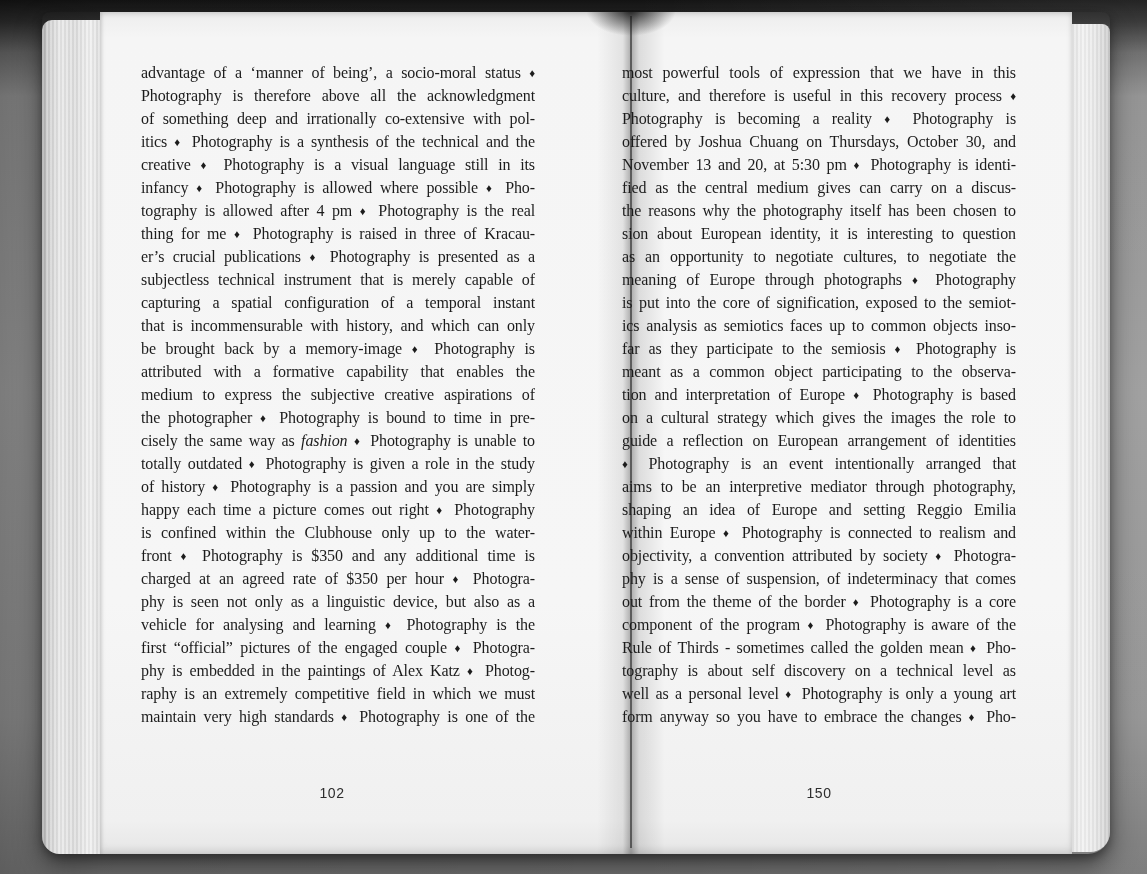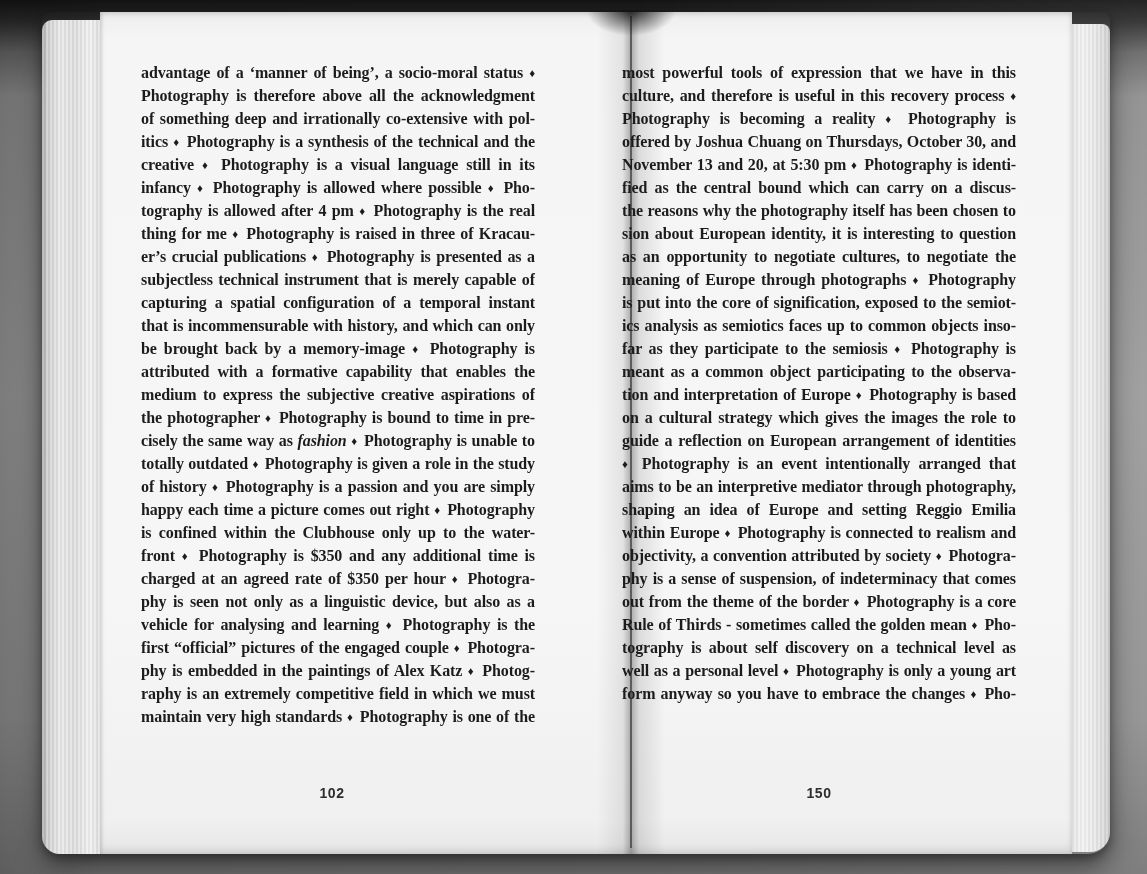--- a/index.html
+++ b/index.html
@@ -6,21 +6,20 @@
   body {
     width: 1147px; height: 874px;
     font-family: "Liberation Serif", serif;
     overflow: hidden;
   }
   .scene {
     position: relative; width: 1147px; height: 874px; overflow: hidden;
     background:
       linear-gradient(90deg, rgba(0,0,0,0.20) 0%, rgba(0,0,0,0.04) 9%, rgba(0,0,0,0) 55%, rgba(255,255,255,0.07) 96%),
       linear-gradient(180deg, #141414 0%, #2c2c2c 2.5%, #666666 6%, #8d8d8d 11%, #9a9a9a 45%, #8f8f8f 82%, #747474 100%);
-    font-weight: bold;
   }
   .book {
     position: absolute; left: 42px; top: 12px; width: 1068px; height: 842px;
     border-radius: 8px 8px 22px 18px;
     box-shadow: 0 14px 28px rgba(0,0,0,0.45), 0 4px 10px rgba(0,0,0,0.35);
   }
   
   .edge-left {
     position: absolute; left: 0; top: 8px; bottom: 0; width: 60px;
     border-radius: 10px 0 0 18px;
@@ -118,39 +117,40 @@
         <div class="tline">phy is embedded in the paintings of Alex Katz <span class="dia">♦</span> Photog-</div>
         <div class="tline">raphy is an extremely competitive field in which we must</div>
         <div class="tline">maintain very high standards <span class="dia">♦</span> Photography is one of the</div>
       </div>
     <div class="text-block right" id="right-lines">
         <div class="tline">most powerful tools of expression that we have in this</div>
         <div class="tline">culture, and therefore is useful in this recovery process <span class="dia">♦</span></div>
         <div class="tline">Photography is becoming a reality <span class="dia">♦</span> Photography is</div>
         <div class="tline">offered by Joshua Chuang on Thursdays, October 30, and</div>
         <div class="tline">November 13 and 20, at 5:30 pm <span class="dia">♦</span> Photography is identi-</div>
-        <div class="tline">fied as the central bound which can carry on a discus-</div>
+        <div class="tline">fied as the central medium gives can carry on a discus-</div>
         <div class="tline">the reasons why the photography itself has been chosen to</div>
         <div class="tline">sion about European identity, it is interesting to question</div>
         <div class="tline">as an opportunity to negotiate cultures, to negotiate the</div>
         <div class="tline">meaning of Europe through photographs <span class="dia">♦</span> Photography</div>
         <div class="tline">is put into the core of signification, exposed to the semiot-</div>
         <div class="tline">ics analysis as semiotics faces up to common objects inso-</div>
         <div class="tline">far as they participate to the semiosis <span class="dia">♦</span> Photography is</div>
         <div class="tline">meant as a common object participating to the observa-</div>
         <div class="tline">tion and interpretation of Europe <span class="dia">♦</span> Photography is based</div>
         <div class="tline">on a cultural strategy which gives the images the role to</div>
         <div class="tline">guide a reflection on European arrangement of identities</div>
         <div class="tline"><span class="dia">♦</span> Photography is an event intentionally arranged that</div>
         <div class="tline">aims to be an interpretive mediator through photography,</div>
         <div class="tline">shaping an idea of Europe and setting Reggio Emilia</div>
         <div class="tline">within Europe <span class="dia">♦</span> Photography is connected to realism and</div>
         <div class="tline">objectivity, a convention attributed by society <span class="dia">♦</span> Photogra-</div>
         <div class="tline">phy is a sense of suspension, of indeterminacy that comes</div>
         <div class="tline">out from the theme of the border <span class="dia">♦</span> Photography is a core</div>
+        <div class="tline">component of the program <span class="dia">♦</span> Photography is aware of the</div>
         <div class="tline">Rule of Thirds - sometimes called the golden mean <span class="dia">♦</span> Pho-</div>
         <div class="tline">tography is about self discovery on a technical level as</div>
         <div class="tline">well as a personal level <span class="dia">♦</span> Photography is only a young art</div>
         <div class="tline">form anyway so you have to embrace the changes <span class="dia">♦</span> Pho-</div>
       </div>
 
     <div class="folio left">102</div>
     <div class="folio right">150</div>
   </div>
 </div>

